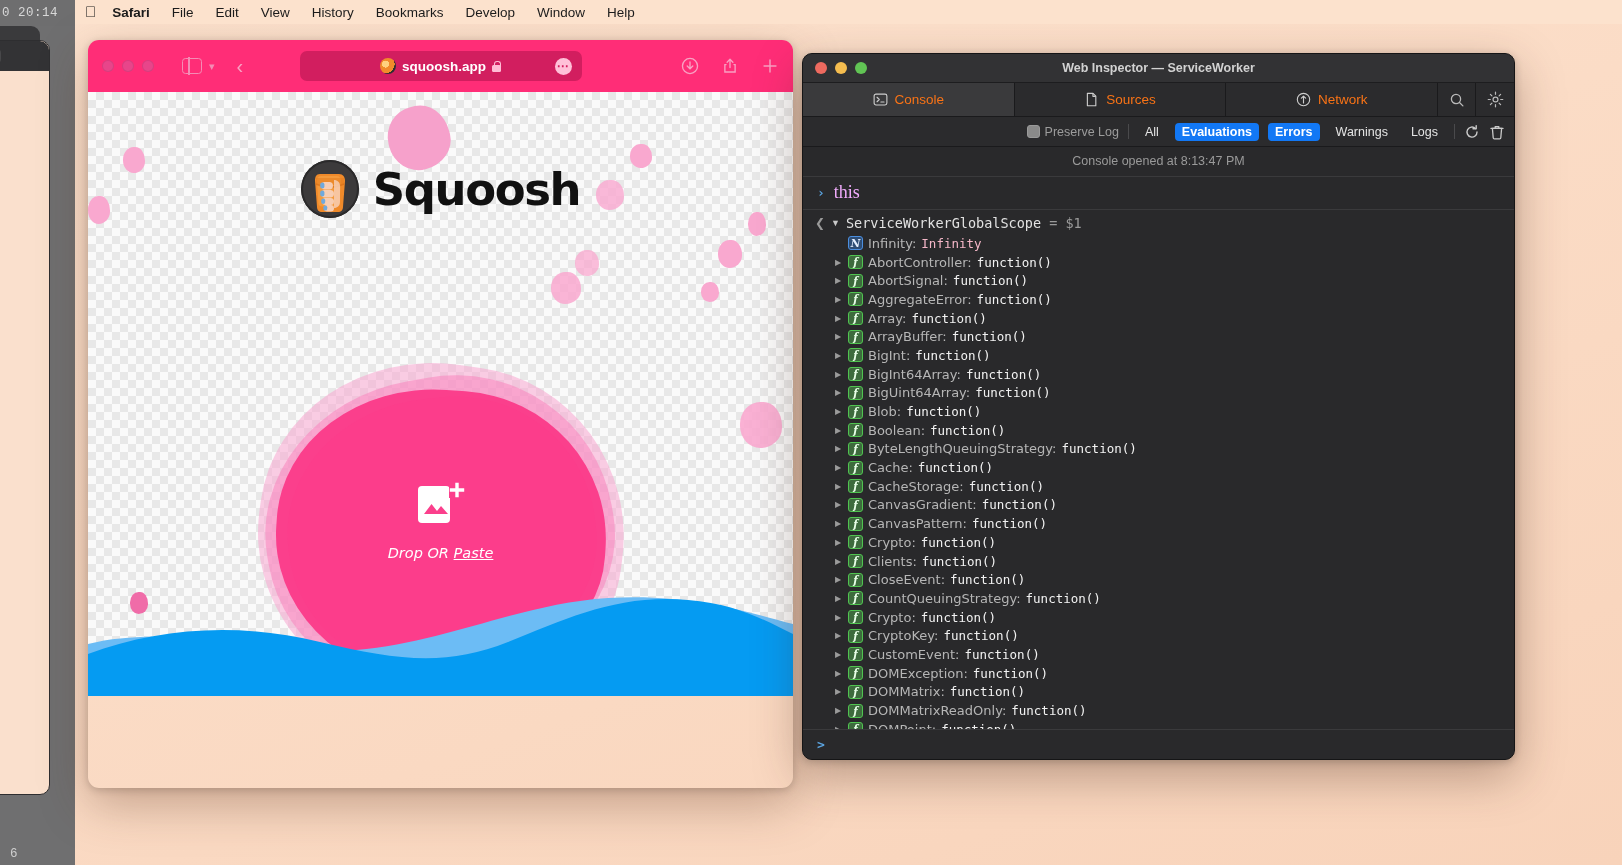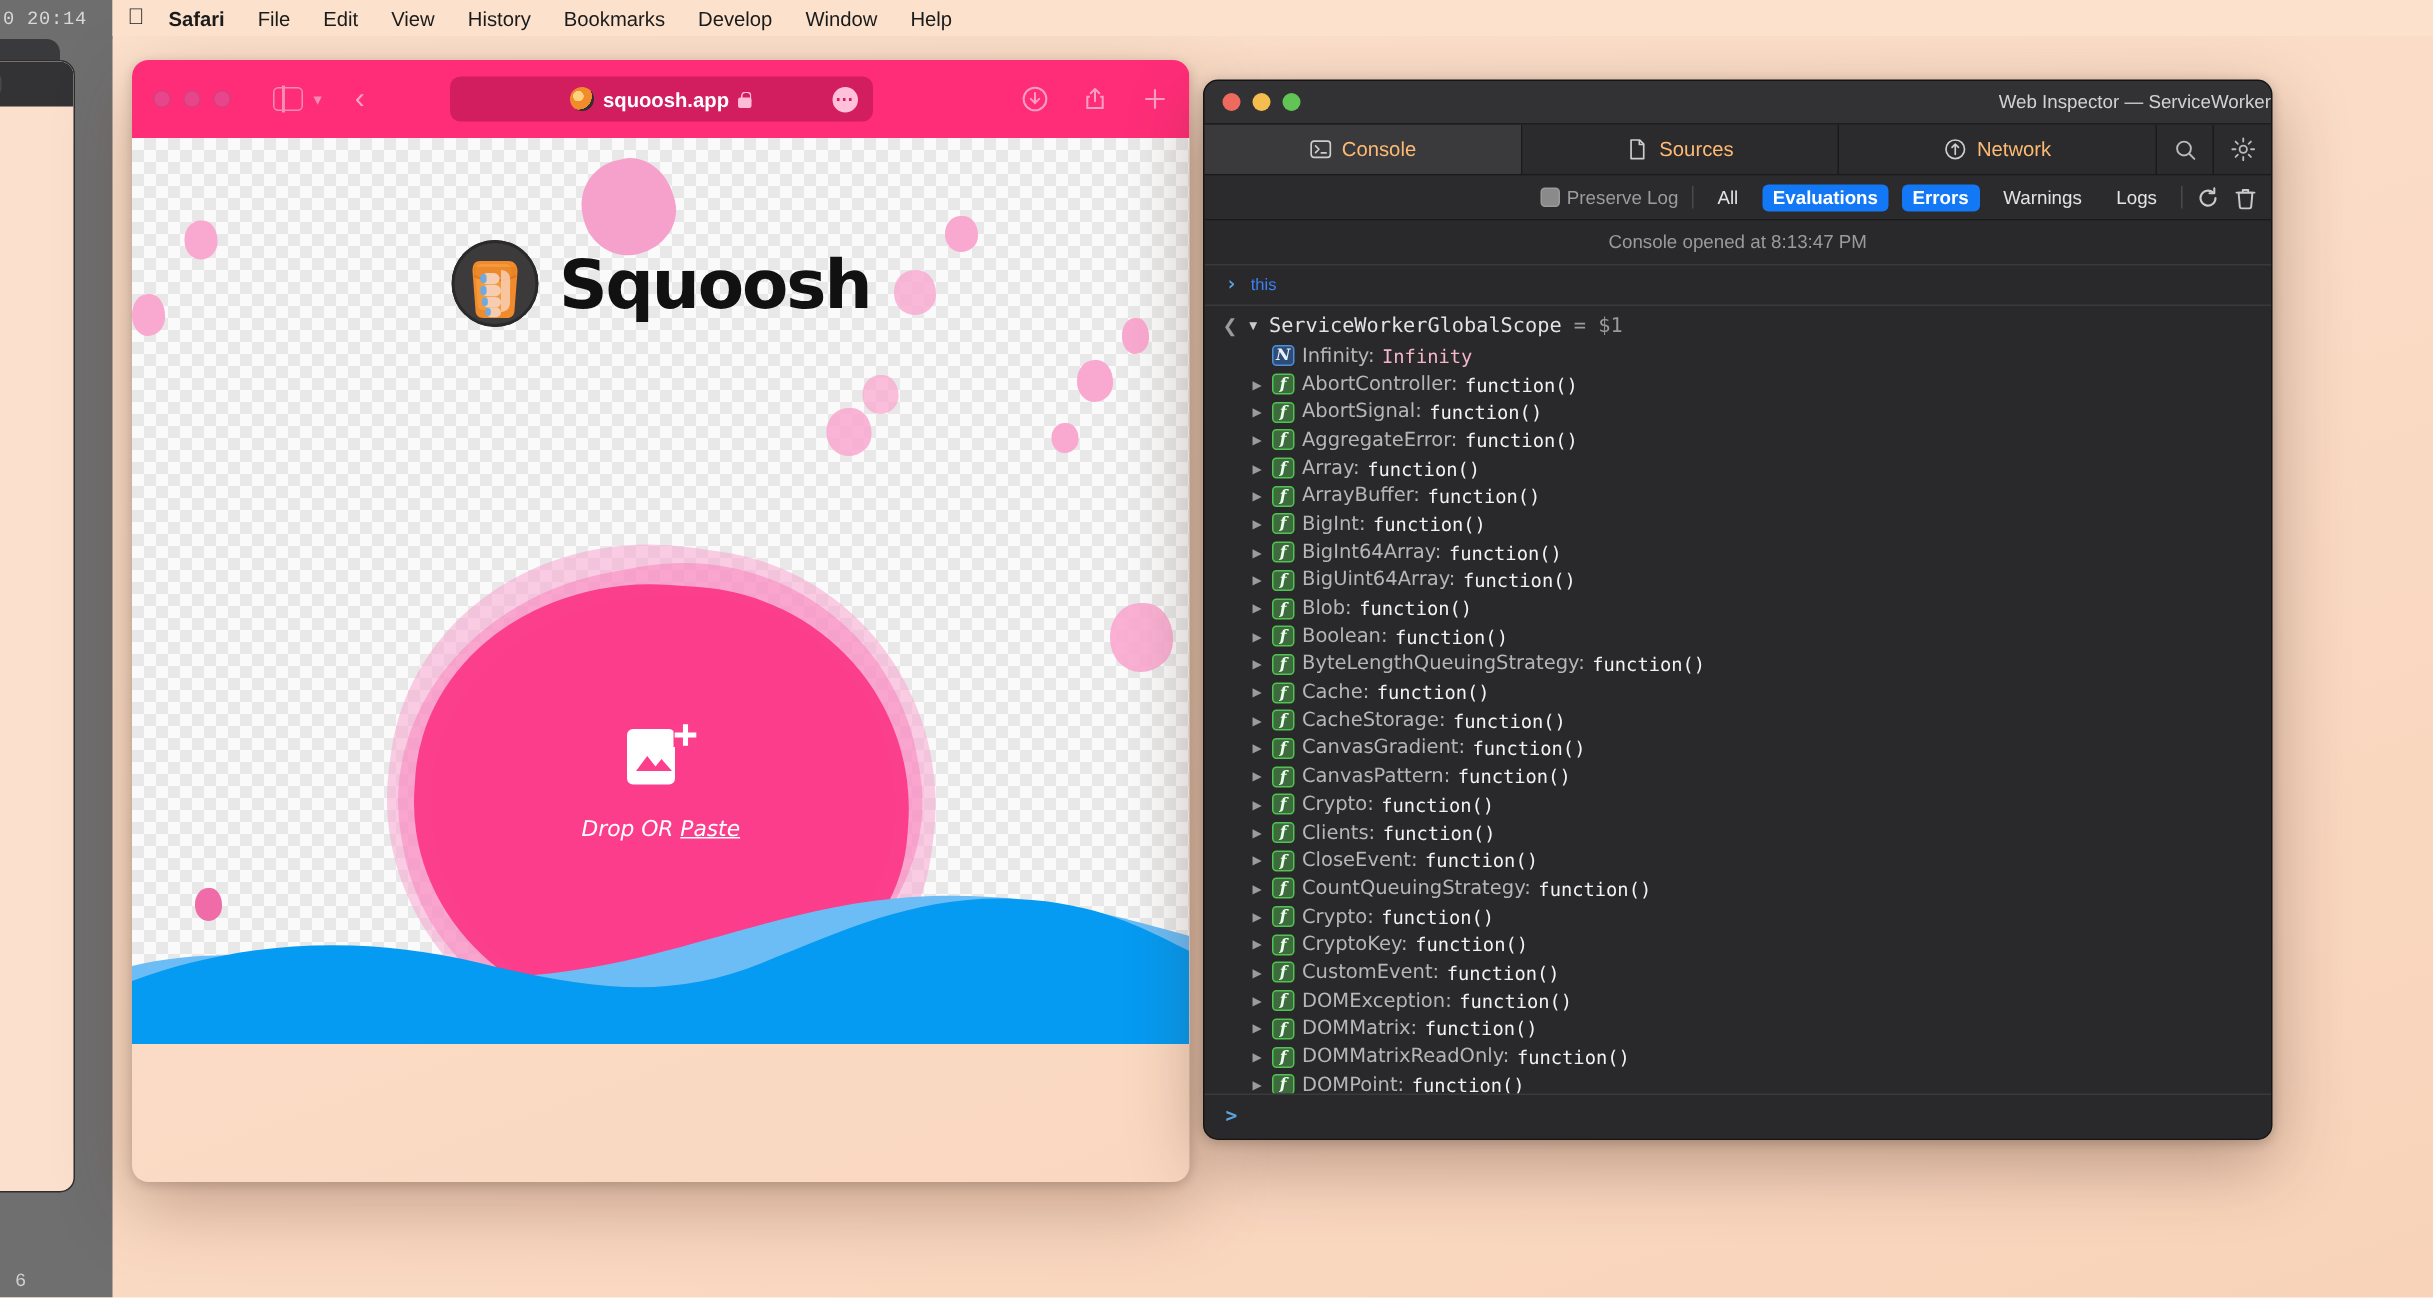--- a/index.html
+++ b/index.html
@@ -182,31 +182,31 @@
     z-index: 20;
   }
   #insp-titlebar {
     height: 29px; background: #323234;
     display: flex; align-items: center; position: relative;
     border-bottom: 1px solid #1d1d1f;
   }
   #insp-traffic { display: flex; gap: 8px; padding-left: 12px; }
   #insp-traffic i { width: 12px; height: 12px; border-radius: 50%; display: block; }
   #insp-title {
-    position: absolute; left: 0; right: 0; text-align: right;
-    color: #d2d2d2; font-size: 12.5px; font-weight: normal;
+    position: absolute; left: 0; right: 0; text-align: center;
+    color: #d2d2d2; font-size: 12.5px; font-weight: bold;
     pointer-events: none;
   }
   #insp-tabs {
     height: 34px; display: flex; align-items: stretch;
     background: #2b2b2d; border-bottom: 1px solid #1a1a1c;
   }
   .insp-tab {
     flex: 1; display: flex; align-items: center; justify-content: center; gap: 7px;
-    color: #fdba74; font-size: 13.5px;
+    color: #f97316; font-size: 13.5px;
     border-right: 1px solid #1a1a1c;
   }
   .insp-tab.active { background: #3a3a3c; }
   .insp-tab-icon { width: 15px; height: 15px; }
   .insp-tool-btn {
     width: 38px; display: flex; align-items: center; justify-content: center;
     border-right: 1px solid #1a1a1c; color: #b9b9b9;
   }
   #insp-filterbar {
     height: 30px; background: #2b2b2d; border-bottom: 1px solid #1a1a1c;
@@ -233,21 +233,21 @@
     text-align: center; color: #9a9a9a; font-size: 12.5px;
     padding: 7px 0 8px; border-bottom: 1px solid #3a3a3c;
   }
   #console-input-row {
     display: flex; align-items: center; gap: 9px;
     padding: 5px 0 6px 14px;
     border-bottom: 1px solid #3a3a3c;
   }
   .prompt-chev { color: #5ba4e0; font-size: 13px; font-weight: bold; font-family: "DejaVu Sans Mono", monospace; }
   #console-input-text {
-    color: #3b82f6; font-size: 11px; font-family: Liberation Sans, sans-serif;
+    color: #f0abfc; font-size: 18px; font-family: Liberation Serif, serif;
   }
   #result-header {
     display: flex; align-items: center; gap: 6px;
     padding: 5px 0 3px 12px;
   }
   .back-chev { color: #9a9a9a; font-size: 12px; font-family: "DejaVu Sans", sans-serif; }
   .disc { color: #c9c9c9; font-size: 9px; }
   #result-title {
     color: #e2e2e2; font-size: 13.5px; font-family: "DejaVu Sans Mono", monospace;
   }

